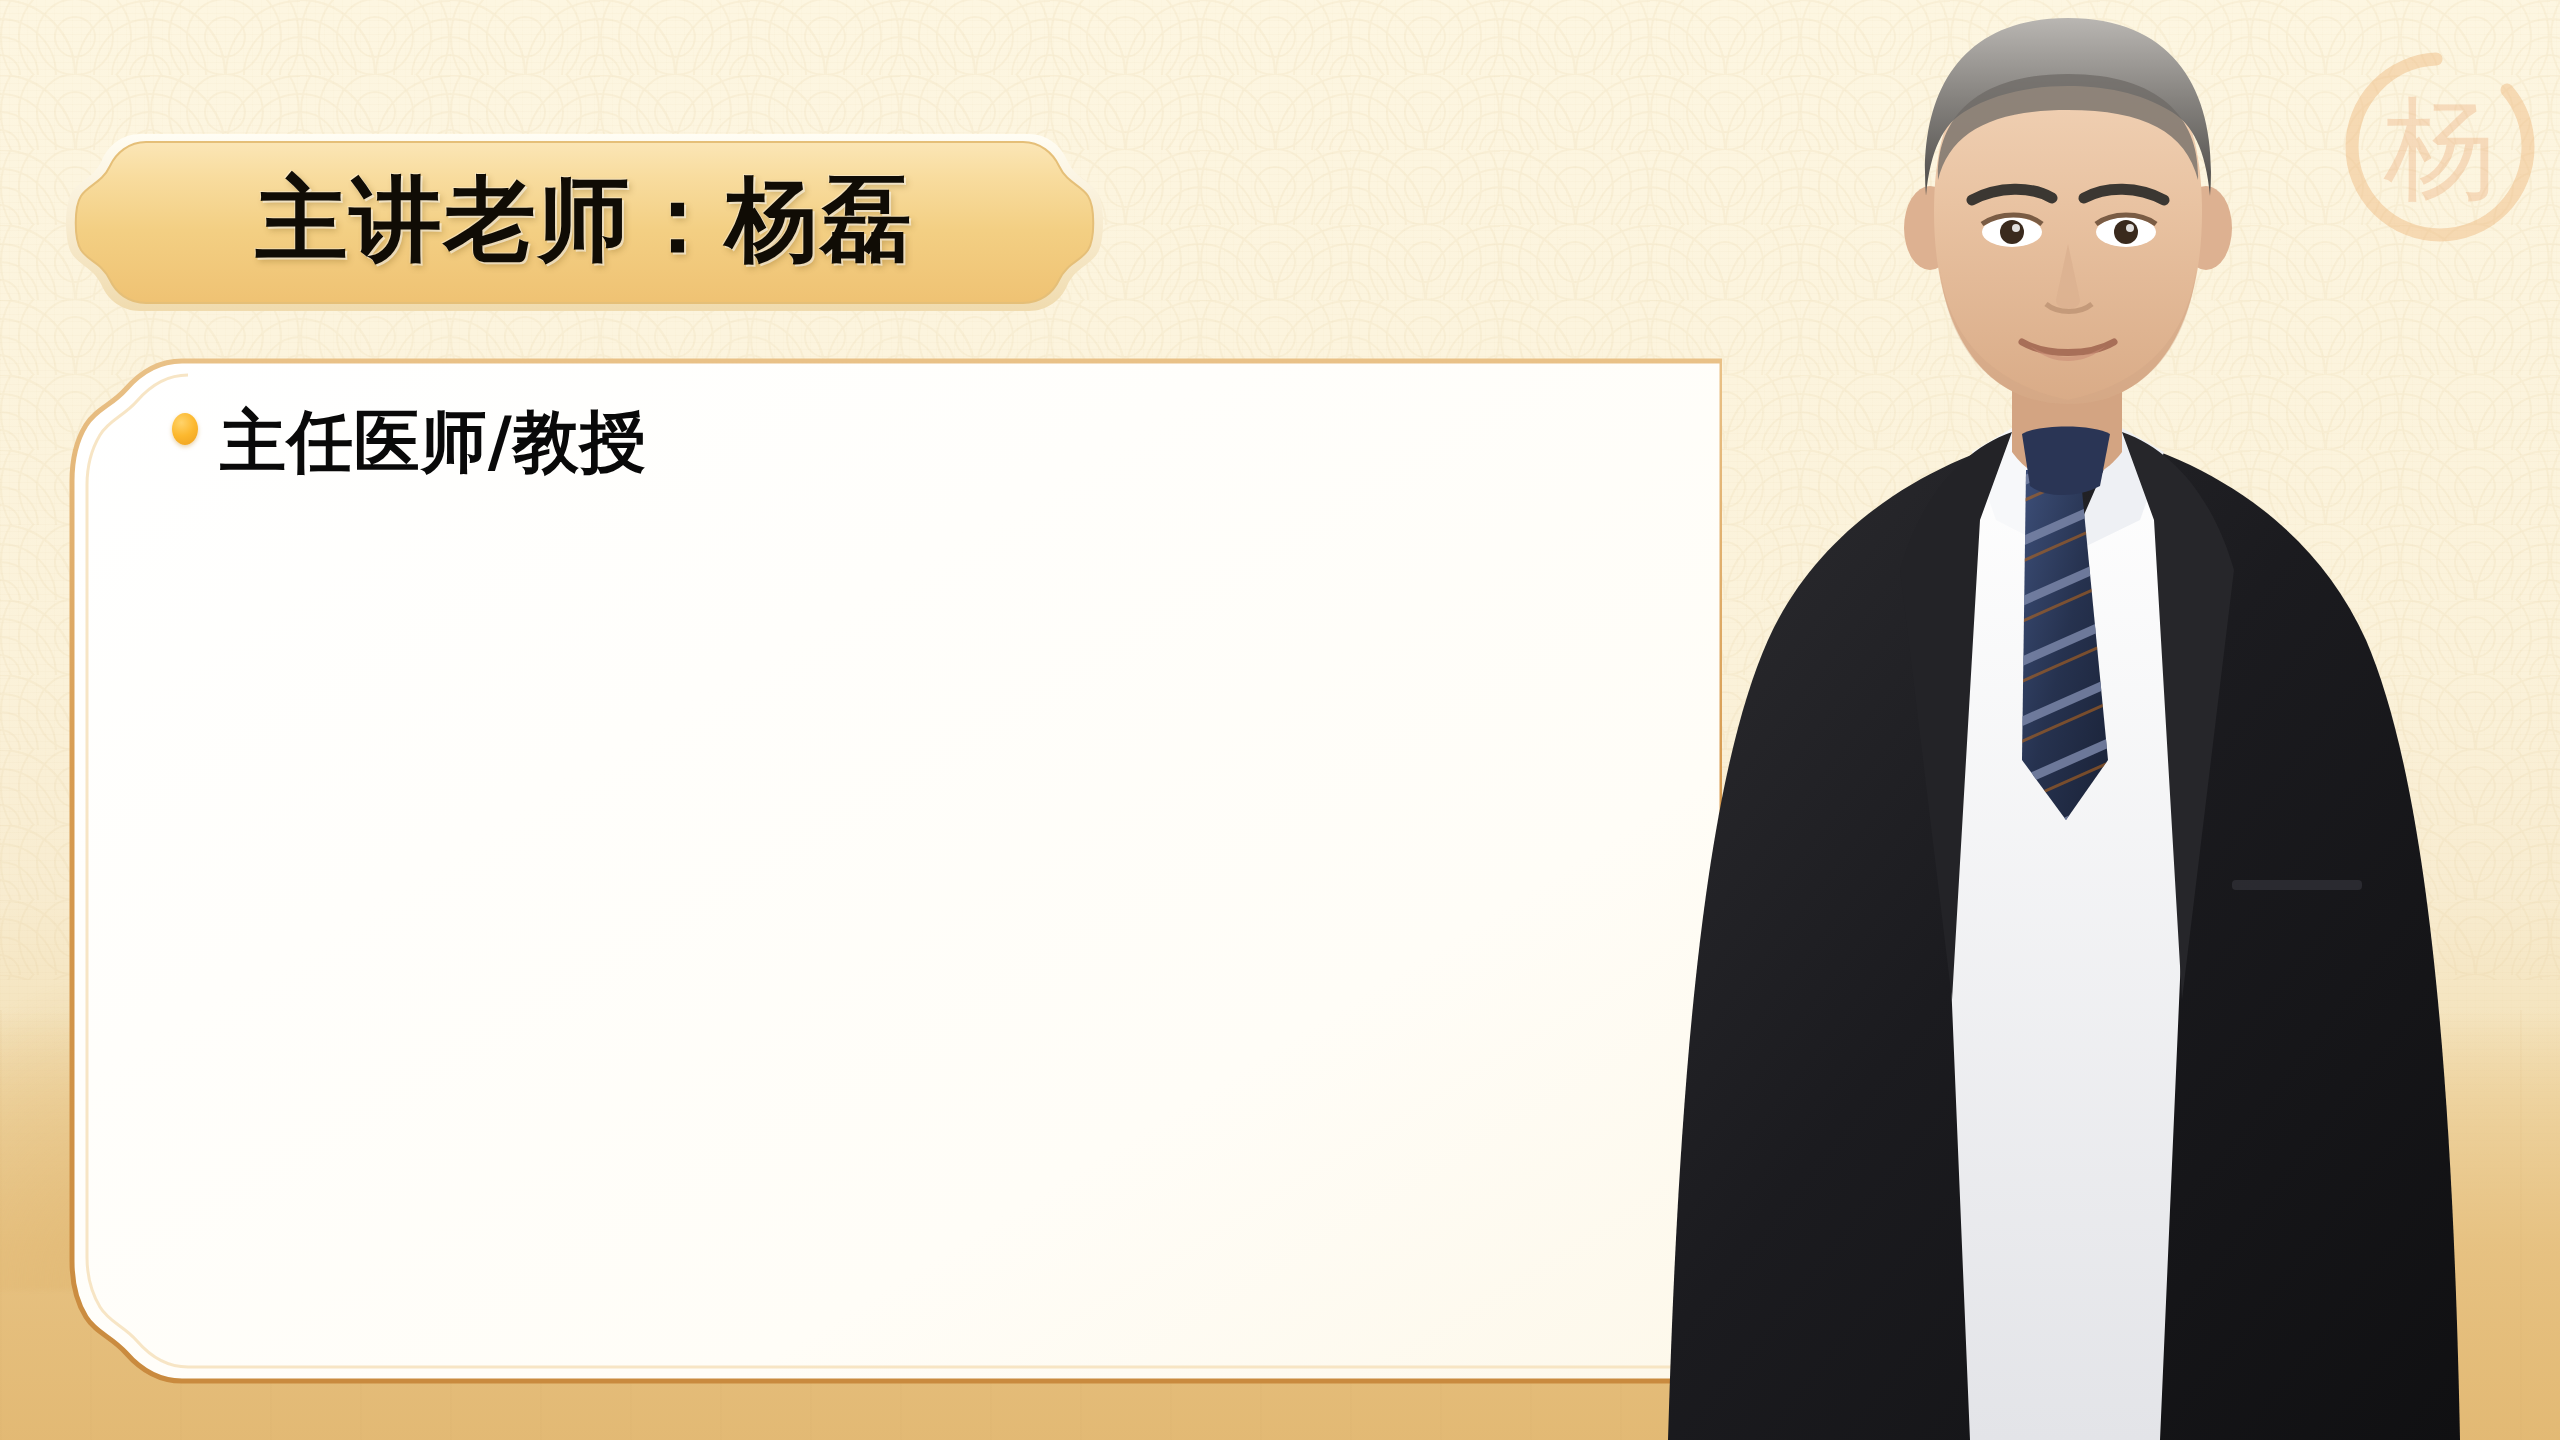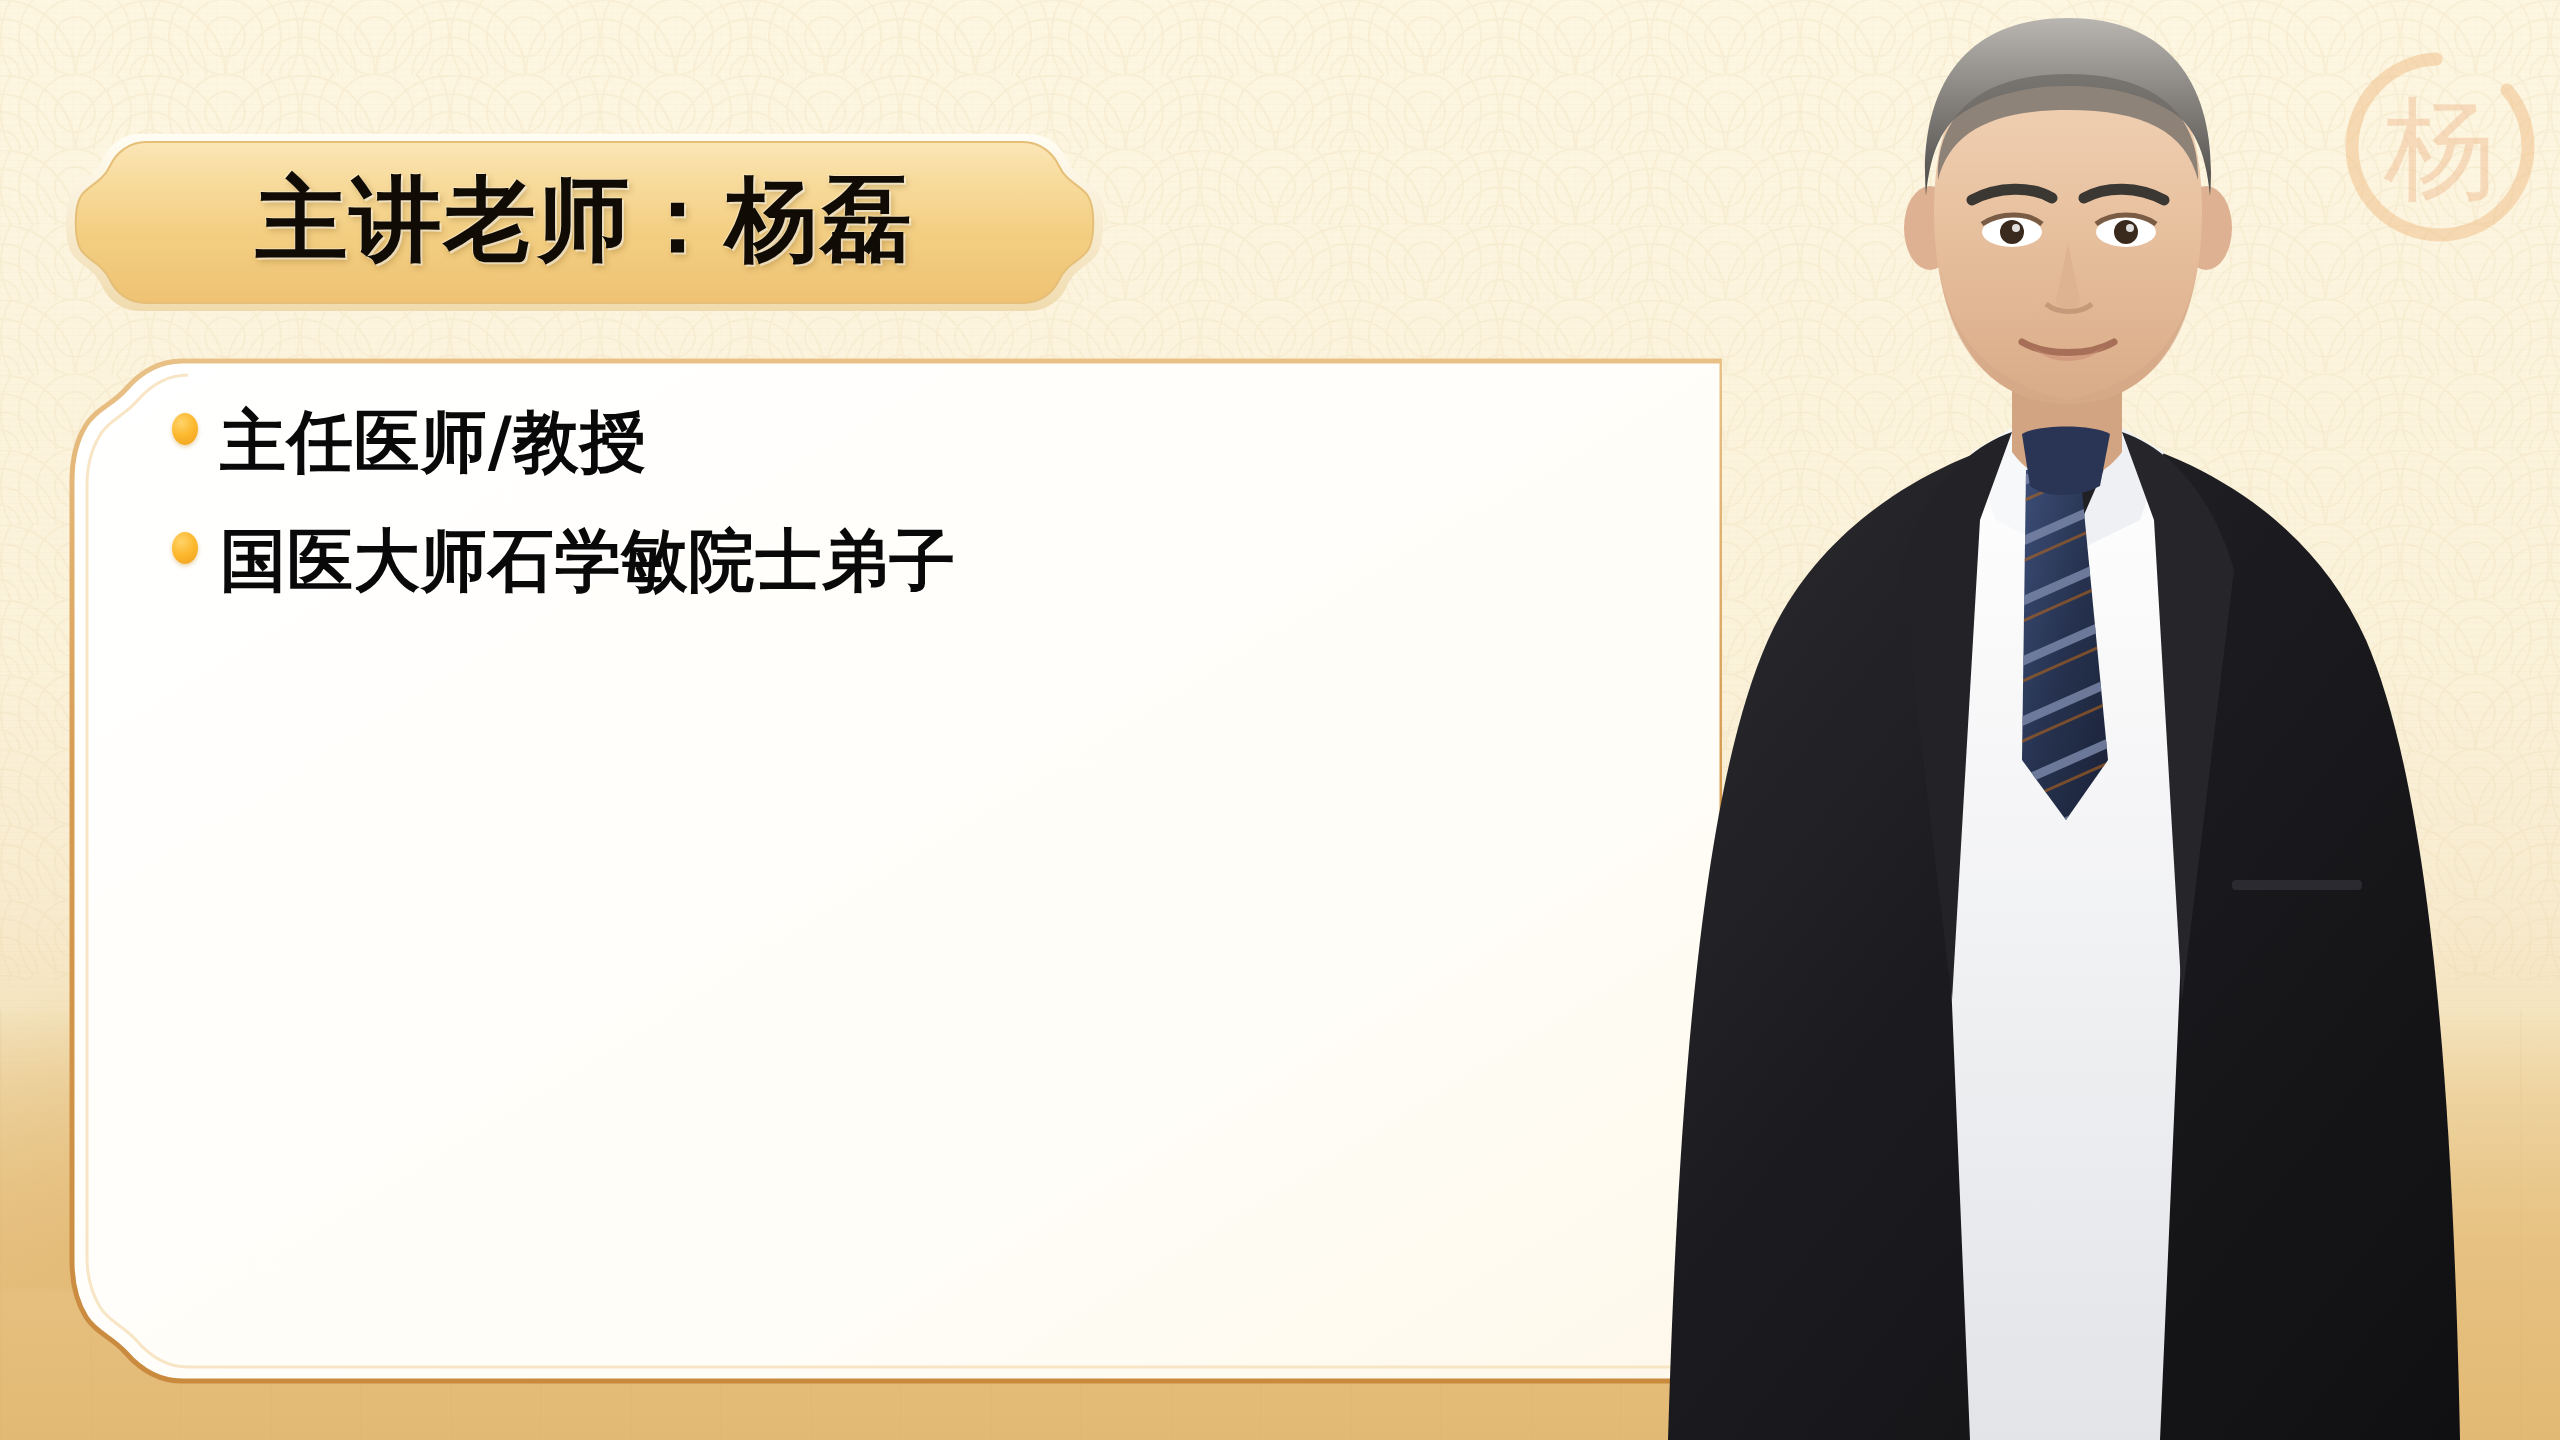--- a/index.html
+++ b/index.html
@@ -231,24 +231,20 @@
                C 88 1001 104 1012 126 1012
                L 1660 1012" fill="none" stroke="#f6e2bf" stroke-width="3" opacity="0.9"></path>
     </svg>
 
     <div class="card-body">
       <ul class="creds">
         <li>
           <span class="dot"></span>
           <span class="cred-text">主任医师/教授</span>
         </li>
-        <li>
-          <span class="dot"></span>
-          <span class="cred-text">国医大师石学敏院士弟子</span>
-        </li>
       </ul>
     </div>
   </div>
 
   <div class="portrait">
     <svg width="1000" height="1440" viewBox="0 0 1000 1440">
       <defs>
         <linearGradient id="suit" x1="0" y1="0" x2="1" y2="1">
           <stop offset="0%" stop-color="#2c2c30"></stop>
           <stop offset="45%" stop-color="#1b1b1f"></stop>

